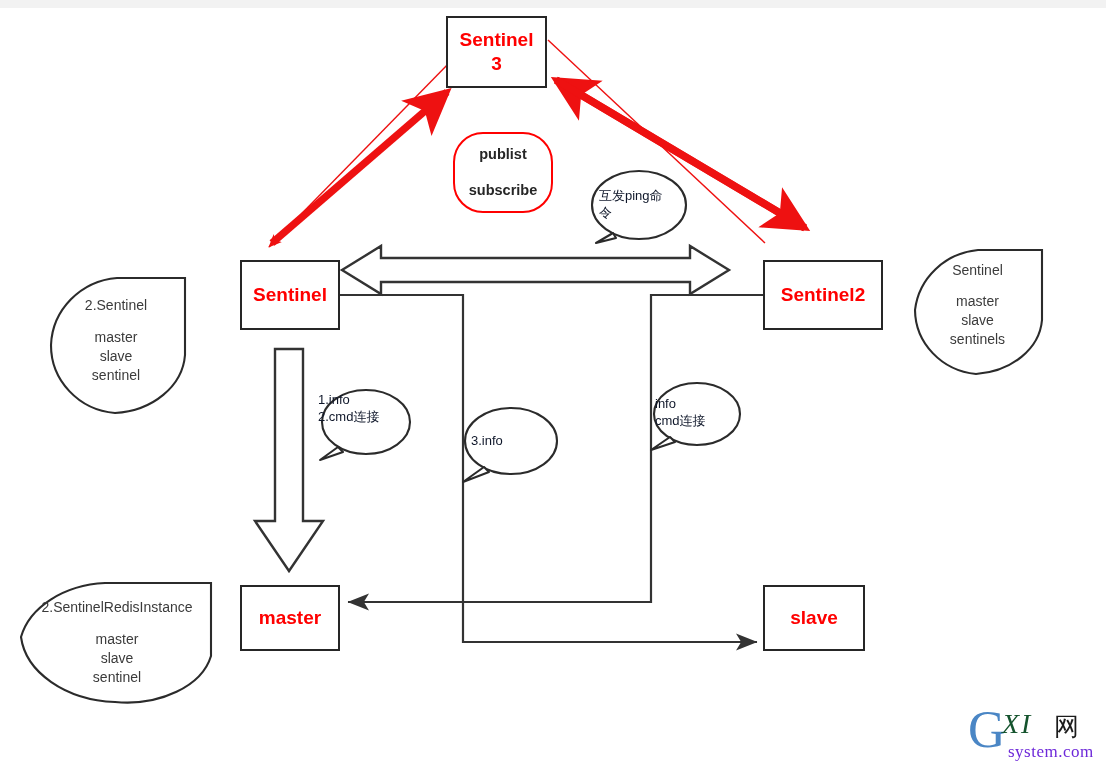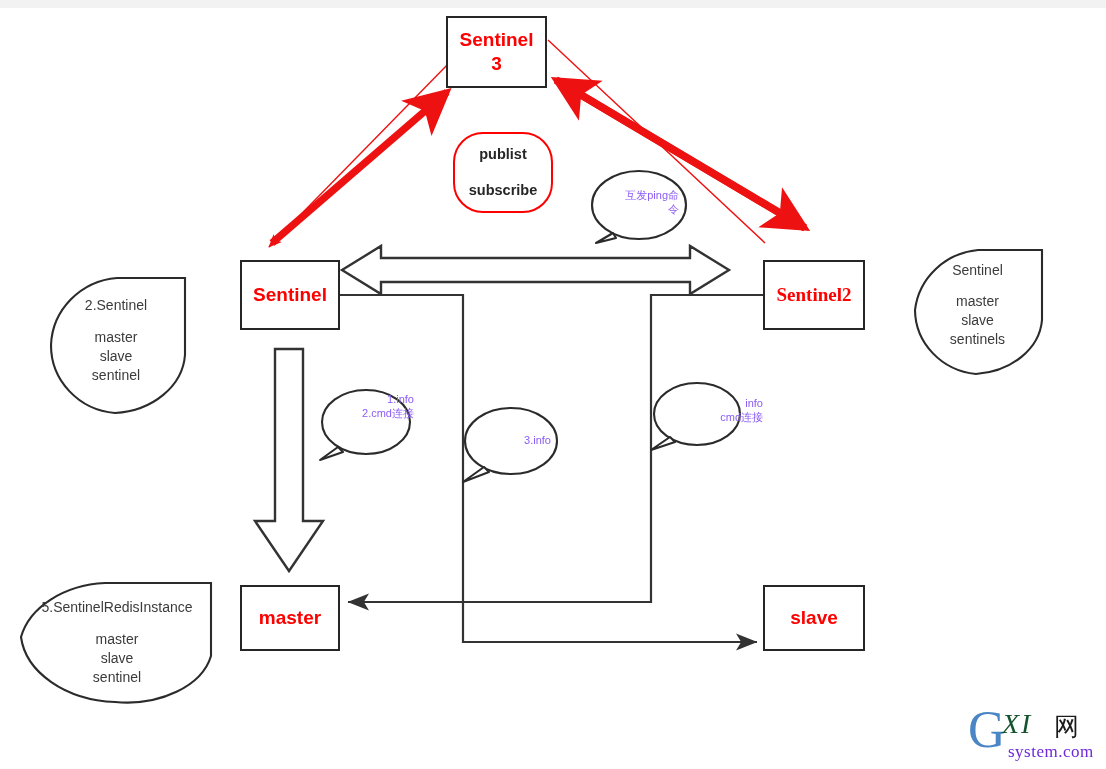--- a/index.html
+++ b/index.html
@@ -57,23 +57,23 @@
     position: absolute;
     color: #3b3b3b;
     font-size: 14px;
     text-align: center;
     line-height: 1.35;
     white-space: pre-line;
     pointer-events: none;
   }
   .bubbletext {
     position: absolute;
-    color: #8b5cf6;
-    font-size: 11px;
-    text-align: right;
+    color: #0f172a;
+    font-size: 13px;
+    text-align: left;
     line-height: 1.3;
     white-space: pre-line;
     pointer-events: none;
   }
   .watermark {
     position: absolute;
     left: 968px;
     top: 706px;
     width: 130px;
     height: 56px;
@@ -220,21 +220,21 @@
 
   <div class="node pubsub-box" style="left:453px; top:132px; width:100px; height:81px;border-radius:30px;">
     <span class="pl1">publist</span>
     <span>subscribe</span>
   </div>
 
   <div class="node box" style="left:240px; top:260px; width:100px; height:70px;">
     <span>Sentinel</span>
   </div>
 
-  <div class="node box" style="left:763px; top:260px; width:102px; height:70px;font-family:Liberation Serif, serif;">
+  <div class="node box" style="left:763px; top:260px; width:120px; height:70px;">
     <span>Sentinel2</span>
   </div>
 
   <div class="node box" style="left:240px; top:585px; width:100px; height:66px;">
     <span>master</span>
   </div>
 
   <div class="node box" style="left:763px; top:585px; width:102px; height:66px;">
     <span>slave</span>
   </div>
@@ -242,21 +242,21 @@
   <div class="cloudtext" style="left:46px; top:296px; width:140px;">2.Sentinel</div>
   <div class="cloudtext" style="left:46px; top:328px; width:140px;">master
 slave
 sentinel</div>
 
   <div class="cloudtext" style="left:910px; top:261px; width:135px;">Sentinel</div>
   <div class="cloudtext" style="left:910px; top:292px; width:135px;">master
 slave
 sentinels</div>
 
-  <div class="cloudtext" style="left:22px; top:598px; width:190px;">5.SentinelRedisInstance</div>
+  <div class="cloudtext" style="left:22px; top:598px; width:190px;">2.SentinelRedisInstance</div>
   <div class="cloudtext" style="left:42px; top:630px; width:150px;">master
 slave
 sentinel</div>
 
   <div class="bubbletext" style="left:599px; top:188px; width:80px;">互发ping命
 令</div>
 
   <div class="bubbletext" style="left:318px; top:392px; width:96px;">1.info
 2.cmd连接</div>
 

